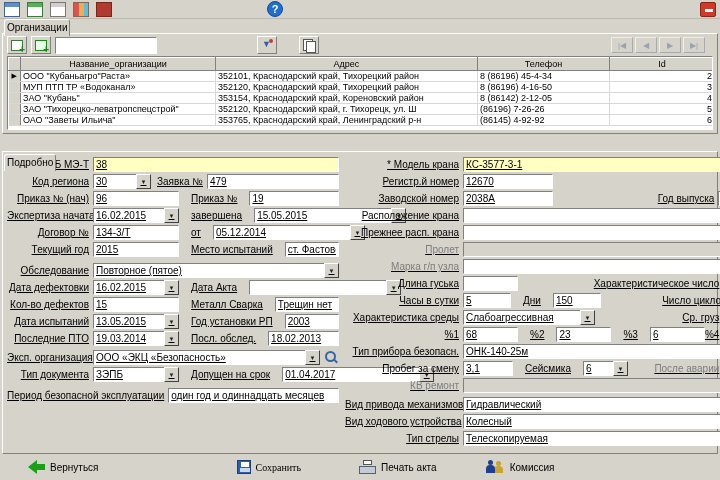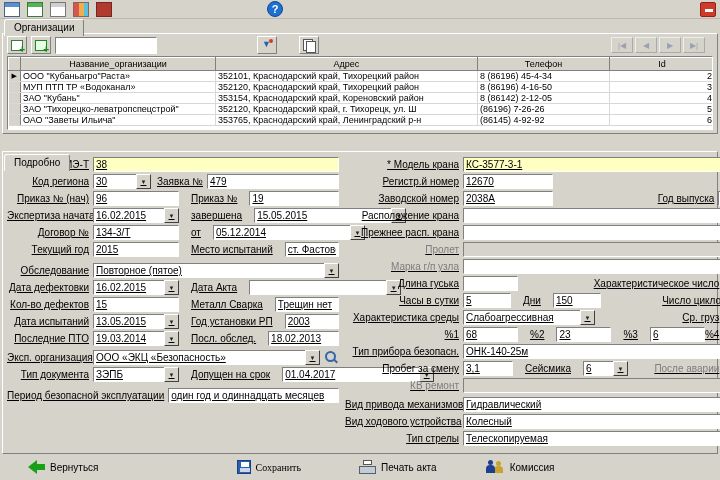--- a/index.html
+++ b/index.html
@@ -16,21 +16,21 @@
   .t1 { background:linear-gradient(180deg,#5d8fd0 0 4px,#fff 4px); border:1px solid #44628c; }
   .t2 { background:linear-gradient(180deg,#58b158 0 4px,#fff 4px); border:1px solid #3c7a3c; }
   .t3 { background:linear-gradient(180deg,#cfcfcf 0 4px,#fff 4px); border:1px solid #777; }
   .t4 { background:linear-gradient(90deg,#d9534f 0 5px,#f0ad4e 5px 10px,#5bc0de 10px); border:1px solid #886655; }
   .t5 { background:#b03a2e; border:1px solid #7a241c; }
   .ic-help { width:16px; height:16px; border-radius:50%; background:#1f6fd0; color:#fff; font-size:11px; font-weight:bold; display:flex; align-items:center; justify-content:center; border:1px solid #0c4b99; }
   .ic-exit { width:16px; height:15px; background:#d03a2b; border:1px solid #8c2318; border-radius:2px; position:relative; }
   .ic-exit::after { content:""; position:absolute; left:4px; top:6px; width:8px; height:3px; background:#fff; }
 
   
-  .tab { position:absolute; display:inline-block; padding:2px 9px 3px; background:#d6d3ca;
+  .tab { position:absolute; display:inline-block; padding:2px 2px 3px; background:#d6d3ca;
     border-top:1px solid #fff; border-left:1px solid #fff; border-right:1px solid #808080; border-bottom:none;
     border-radius:3px 3px 0 0; z-index:2; cursor:pointer; }
   #orgtab { top:19px; left:4px; }
   #dettab { top:154px; left:4px; }
 
   .panel { position:absolute; left:2px; width:716px; background:#d6d3ca;
     border-top:1px solid #fff; border-left:1px solid #fff; border-right:1px solid #808080; border-bottom:1px solid #808080; }
   #orgpanel { top:33px; height:101px; }
   #detpanel { top:151px; height:303px; padding:5px 4px 2px 4px; }
 

